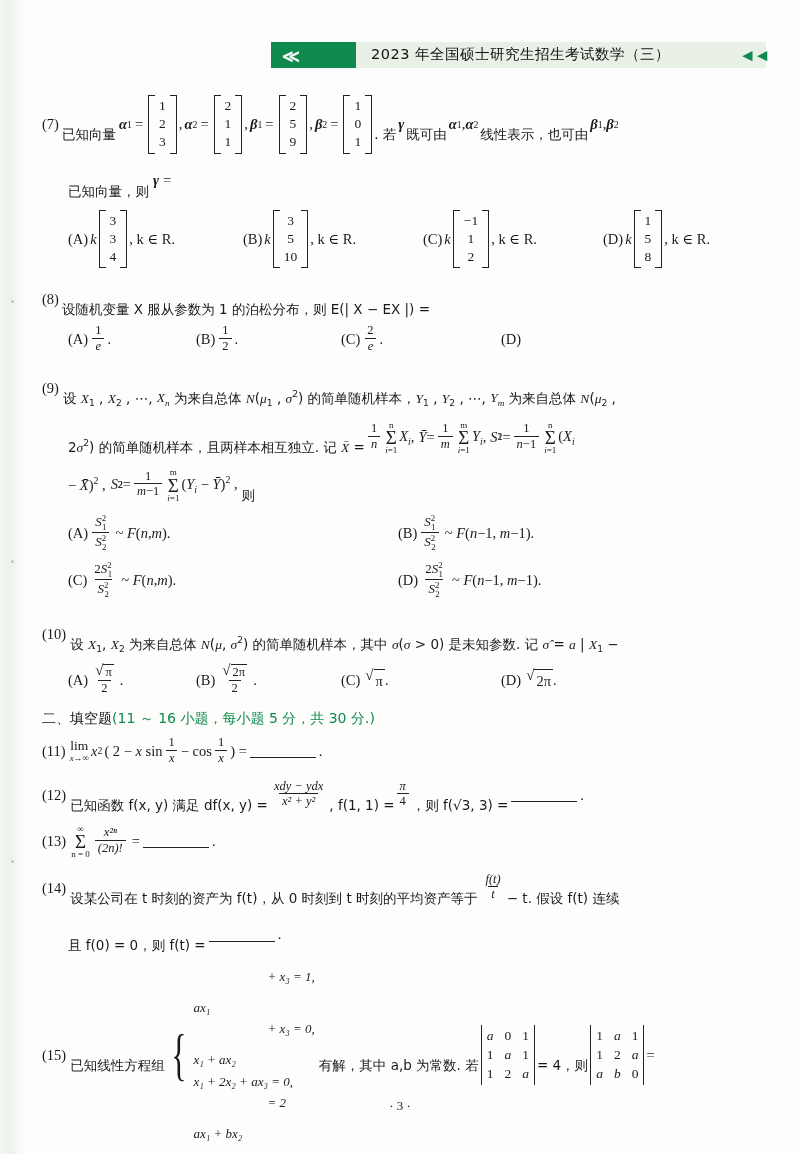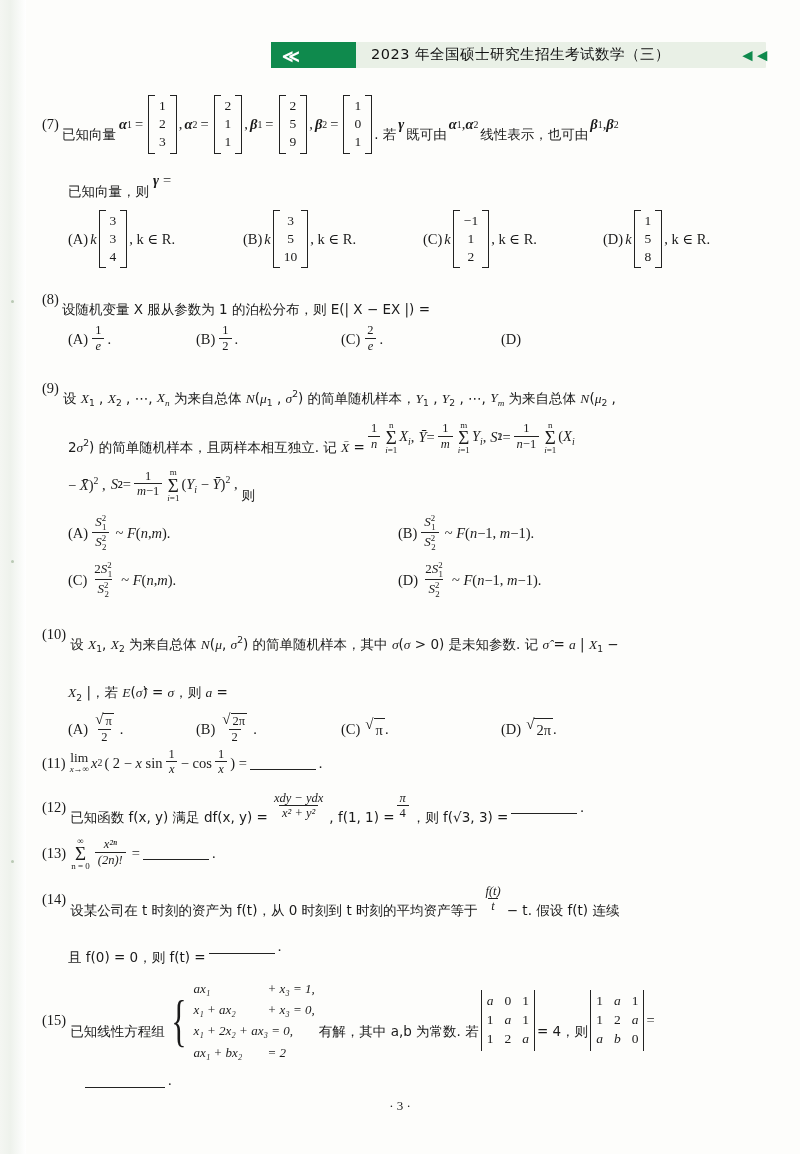--- a/index.html
+++ b/index.html
@@ -242,21 +242,21 @@
     display: inline-block;
   }
   .sys-rows {
     display: flex;
     flex-direction: column;
     font-size: 13px;
     line-height: 1.65;
     padding-left: 1px;
   }
   .sys-rows > div { display: flex; }
-  .sys-rows .c1 { width: 74px; }
+  .sys-rows .c1 { width: 74px; margin-top: 31px; }
 
   .footer {
     position: absolute;
     left: 0; top: 1098px;
     width: 800px;
     text-align: center;
     font-size: 13px;
   }
 </style>
 </head>
@@ -551,23 +551,20 @@
           <span style="margin-left:3px">~ <span class="it">F</span>(<span class="it">n</span>−1, <span class="it">m</span>−1).</span>
         </div>
       </div>
     </div>
 
     <div class="q" style="margin-top:12px">
       <div class="line">
         <span>(10)</span>
         <span class="cn" style="margin-left:4px">设 <span class="it">X</span><sub>1</sub>, <span class="it">X</span><sub>2</sub> 为来自总体 <span class="it">N</span>(<span class="it">μ</span>, <span class="it">σ</span><sup>2</sup>) 的简单随机样本，其中 <span class="it">σ</span>(<span class="it">σ</span> &gt; 0) 是未知参数. 记 <span class="it">σ̂</span> = <span class="it">a</span> | <span class="it">X</span><sub>1</sub> −</span>
       </div>
-      <div class="line indent" style="margin-top:5px">
-        <span class="cn"><span class="it">X</span><sub>2</sub> |，若 <span class="it">E</span>(<span class="it">σ̂</span>) = <span class="it">σ</span>，则 <span class="it">a</span> =</span>
-      </div>
       <div class="choices" style="margin-top:8px">
         <div class="ch line" style="width:128px">
           <span>(A)</span>
           <span class="frac" style="margin-left:4px">
               <span class="num"><span class="sqrt">
                   <span class="rad">√</span>
                   <span class="body">π</span>
                 </span></span>
               <span class="den">2</span>
             </span>
@@ -596,20 +593,23 @@
           <span>(D)</span>
           <span class="sqrt" style="margin-left:5px">
               <span class="rad">√</span>
               <span class="body">2π</span>
             </span>
             <span>.</span>
         </div>
       </div>
     </div>
 
+    <div class="section-head">
+      <span class="blk">二、填空题</span><span>(</span><span>11 ～ 16 小题，每小题 5 分，共 30 分.</span><span>)</span>
+    </div>
 
     <div class="q">
       <div class="line">
         <span>(11)</span>
         <span class="lim" style="margin-left:4px">
             <span class="lw">lim</span>
             <span class="it">x→∞</span>
           </span>
         <span class="it">x</span>
           <sup>2</sup>

